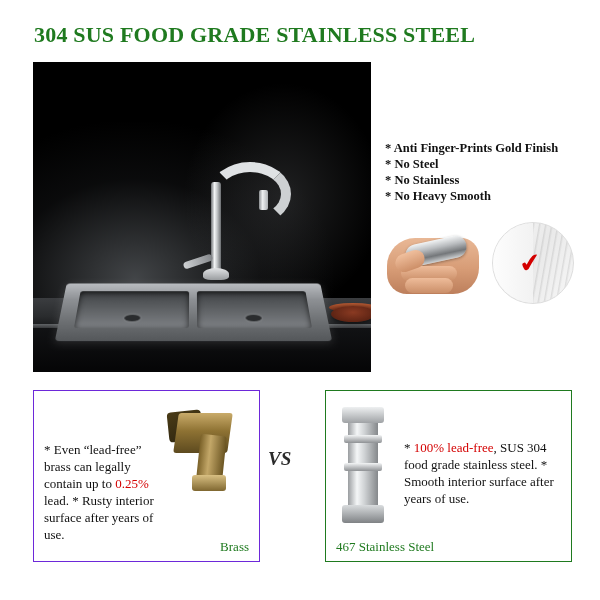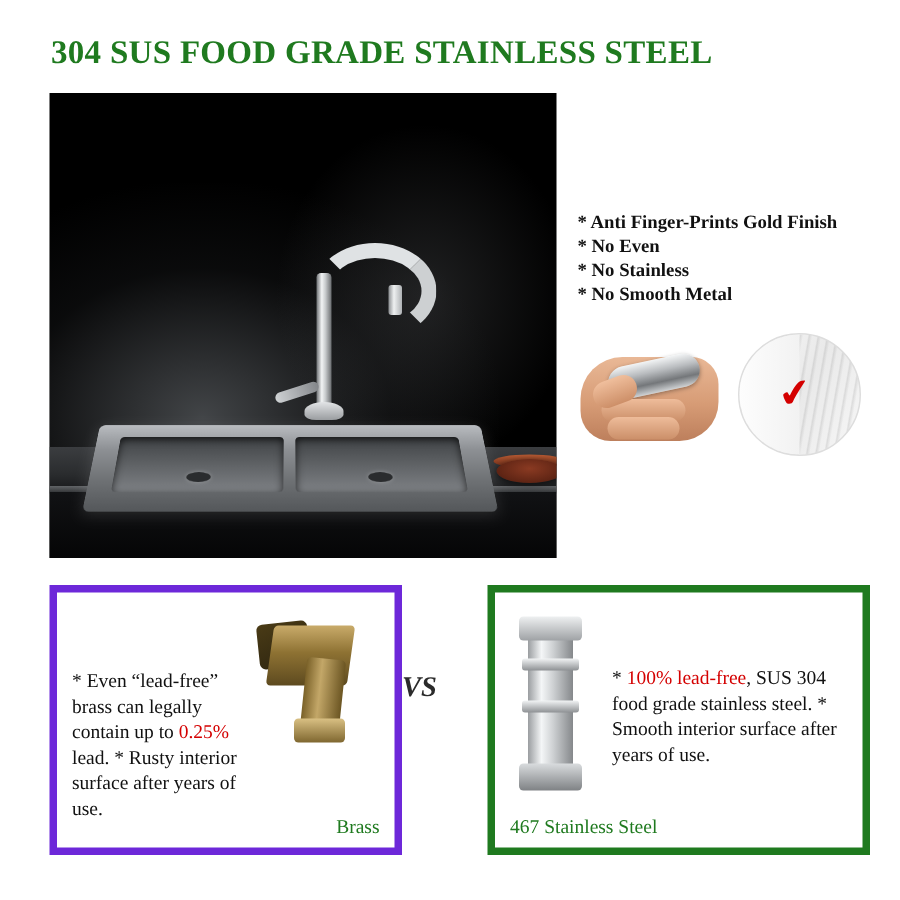--- a/index.html
+++ b/index.html
@@ -291,21 +291,21 @@
     font-family: "DejaVu Sans", sans-serif;
     transform: rotate(-8deg);
   }
 
   
   .panel {
     position: absolute;
     top: 390px;
     height: 170px;
     background: #fff;
-    border: 5px solid #6d28d9;
+    border: 1px solid #6d28d9;
   }
   .panel.left { left: 33px; width: 225px; }
   .panel.right { left: 325px; width: 245px; border-color: #1f7a1f; }
 
   .panel-text {
     position: absolute;
     font-family: "Liberation Serif", serif;
     font-size: 13px;
     color: #111;
     line-height: 17px;
@@ -452,23 +452,23 @@
     <div class="faucet-spout"></div>
     <div class="faucet-column"></div>
     <div class="faucet-handle"></div>
     <div class="faucet-base"></div>
     <div class="bowl-rim"></div>
     <div class="bowl"></div>
   </div>
 
   <div class="bullets">
     <div>* Anti Finger-Prints Gold Finish</div>
-    <div>* No Even</div>
+    <div>* No Steel</div>
     <div>* No Stainless</div>
-    <div>* No Smooth Metal</div>
+    <div>* No Heavy Smooth</div>
   </div>
 
   <div class="hand-box">
     <div class="hand"></div>
     <div class="tube"></div>
     <div class="finger f1"></div>
     <div class="finger f2"></div>
     <div class="thumb"></div>
   </div>
 

